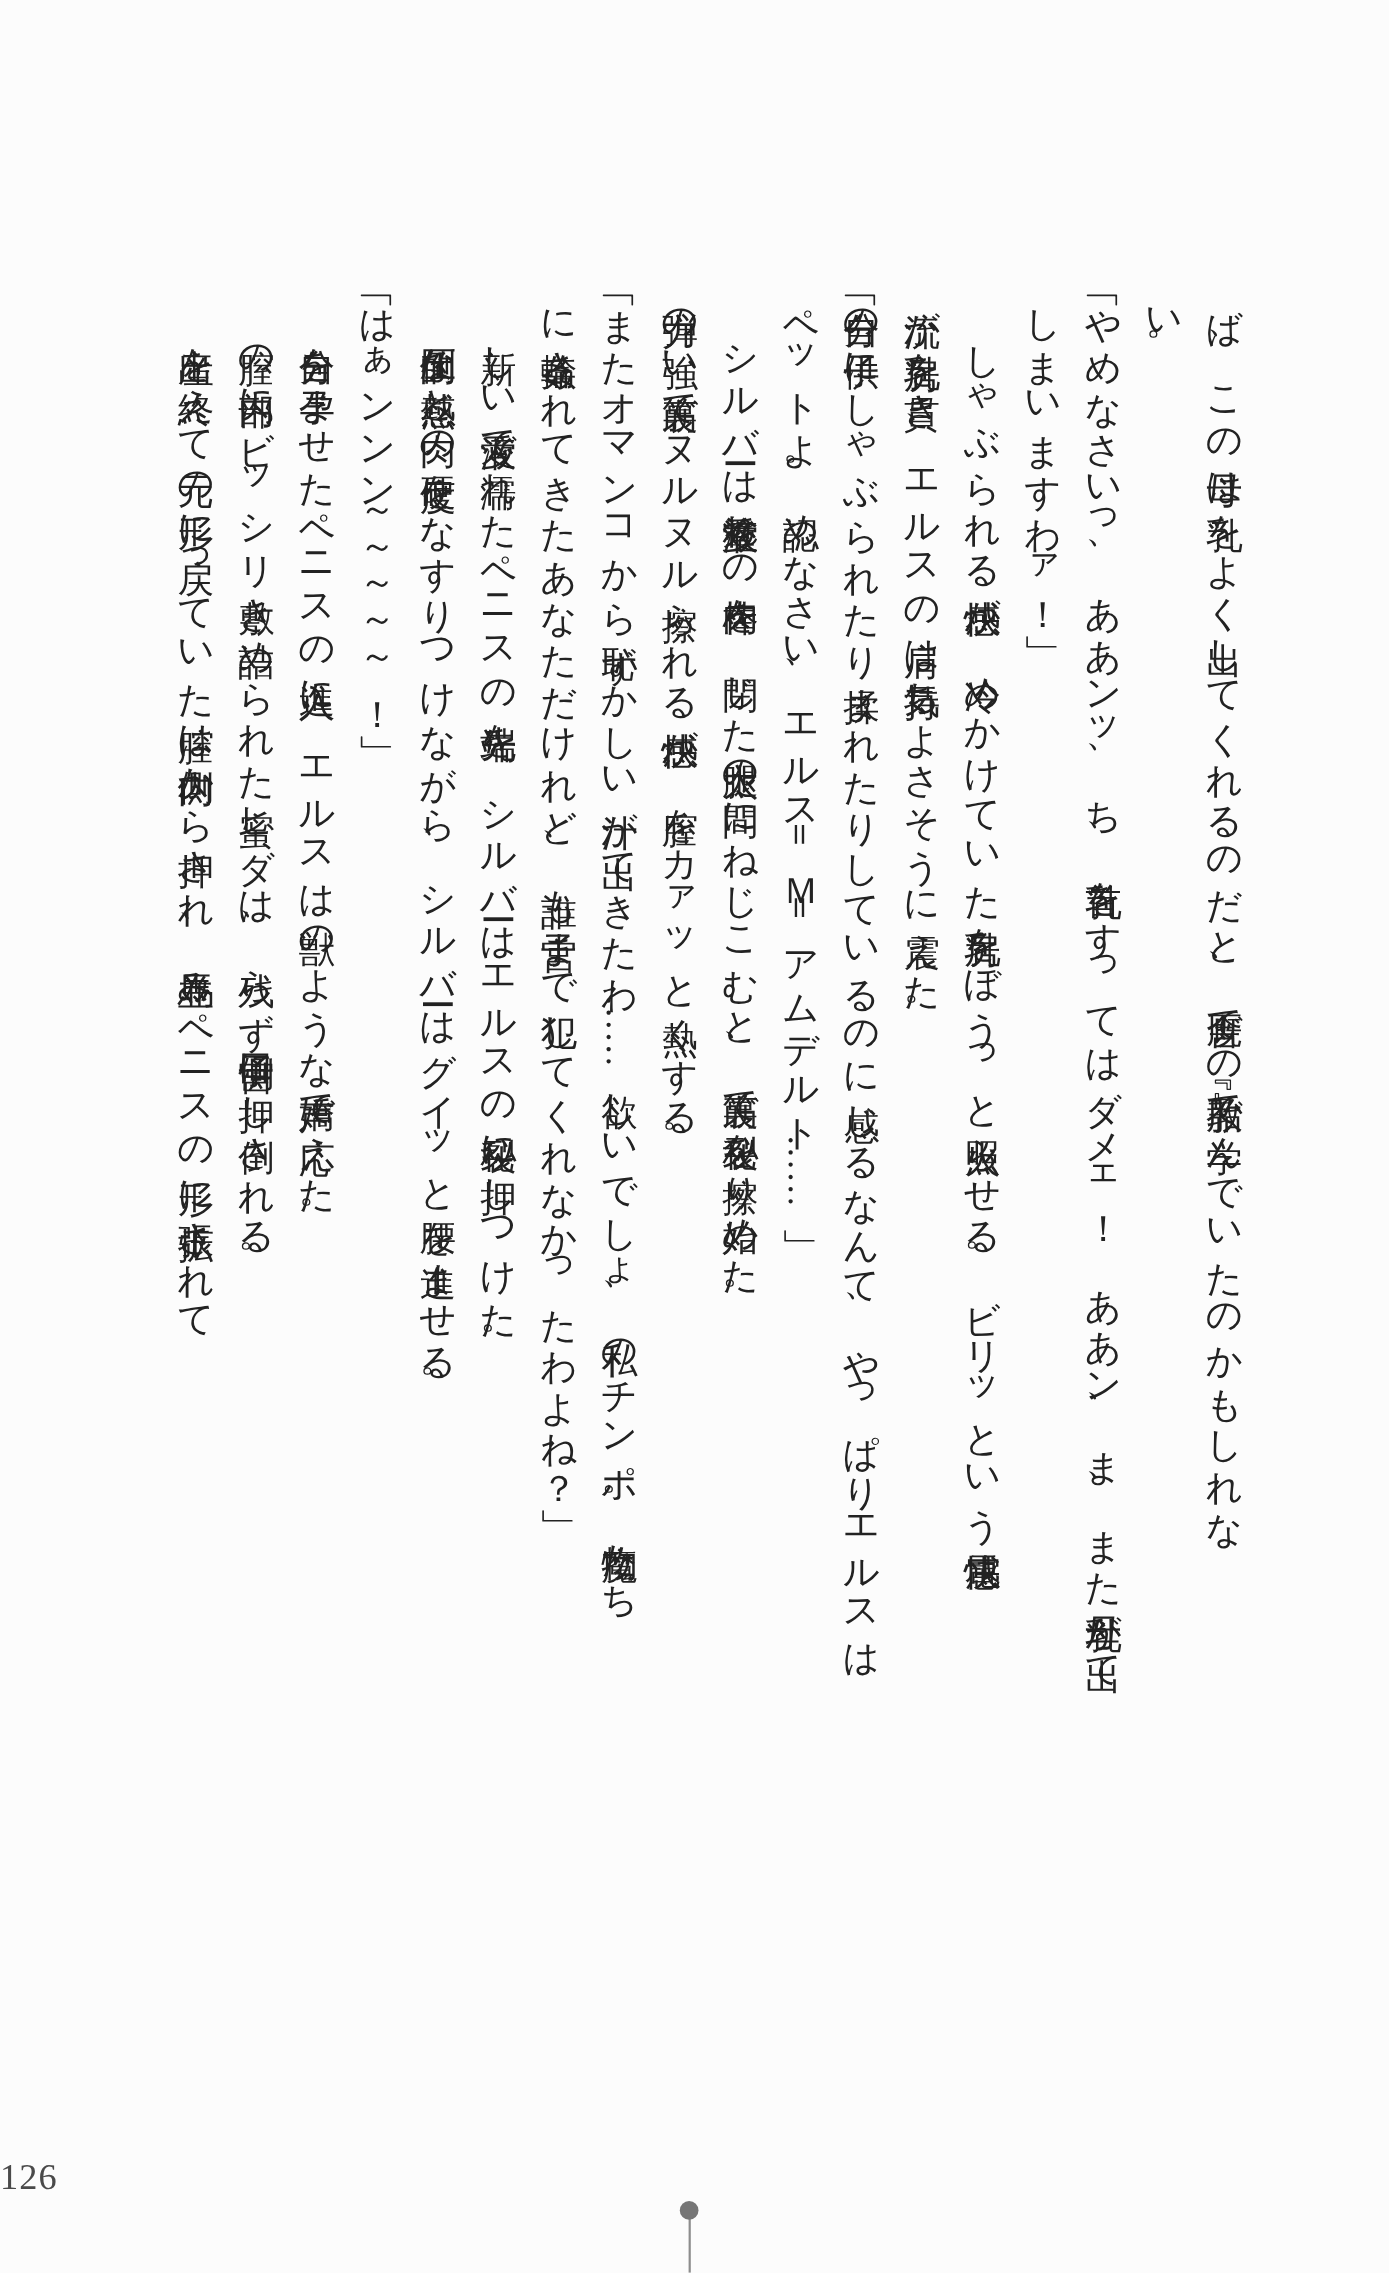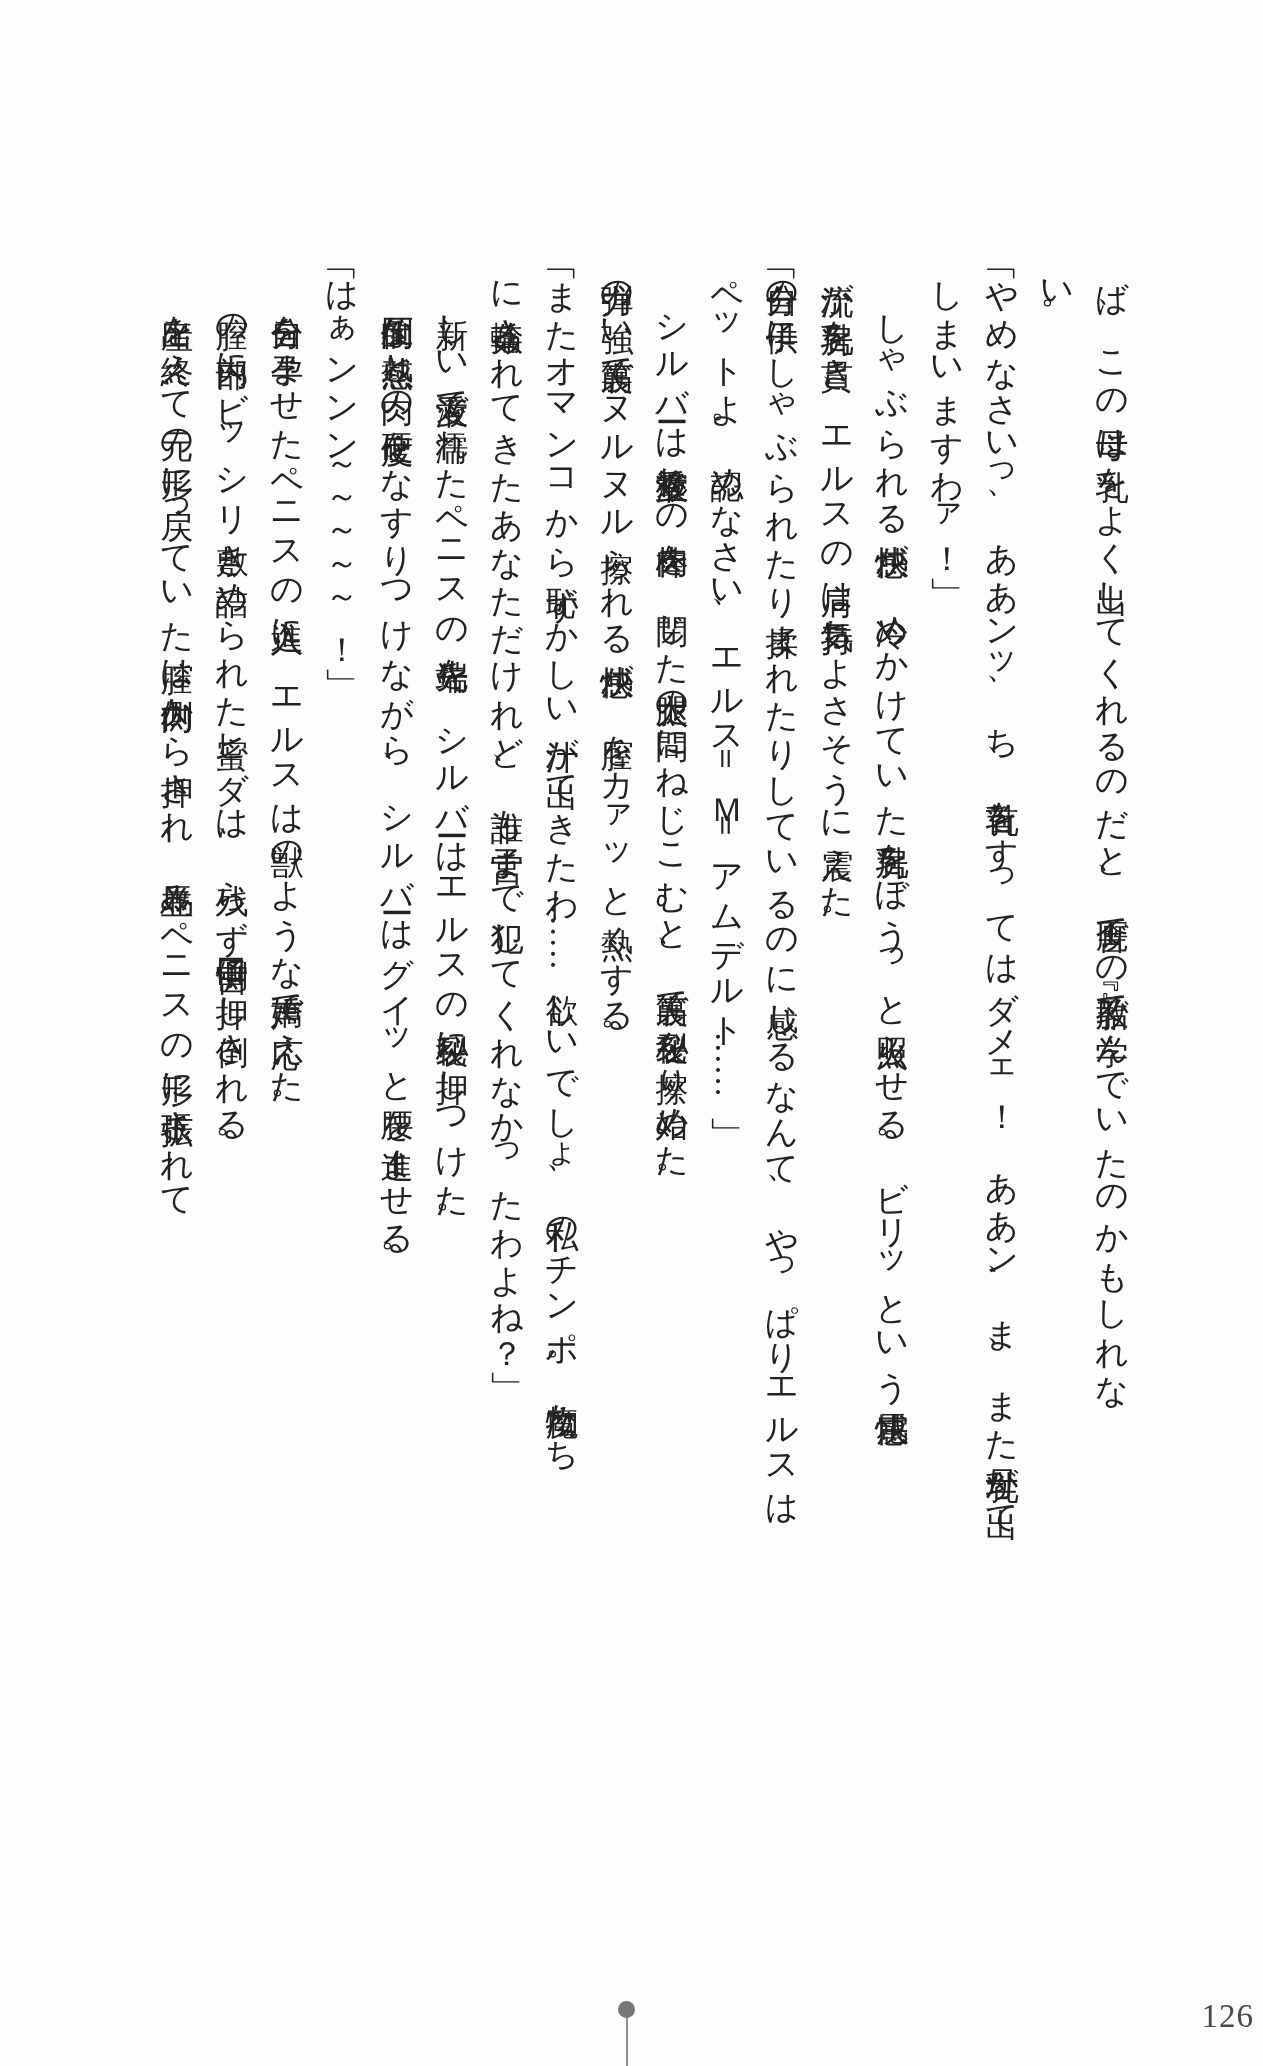--- a/index.html
+++ b/index.html
@@ -31,26 +31,25 @@
     line-height: 55px;      
     white-space: nowrap;
     margin: 0;
   }
   
   .page-number {
     position: absolute;
     top: 1962px;
     left: 0;
     width: 1254px;          
-    text-align: right;
+    text-align: left;
     font-size: 33px;
     color: #4a4a4a;
     letter-spacing: 1px;
     font-family: "Liberation Serif", "DejaVu Serif", serif;
-    margin-top: 36px;
   }
   .footer-rule {
     position: absolute;
     left: 626px;
     top: 2008px;
     width: 2px;
     height: 58px;
     background: #8d8d8d;
   }
   .footer-dot {

